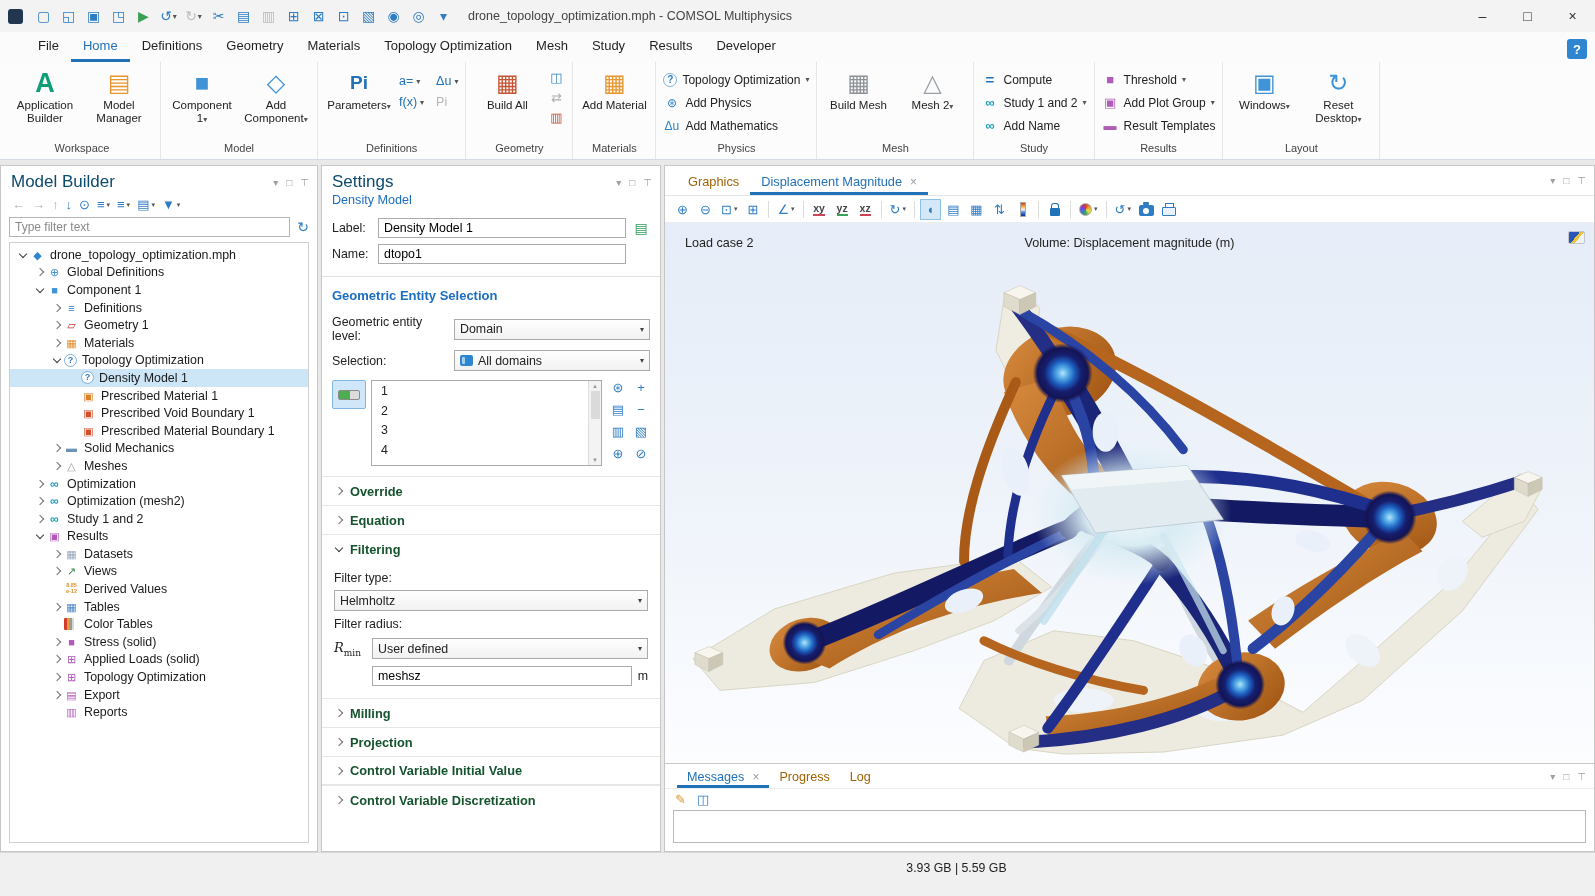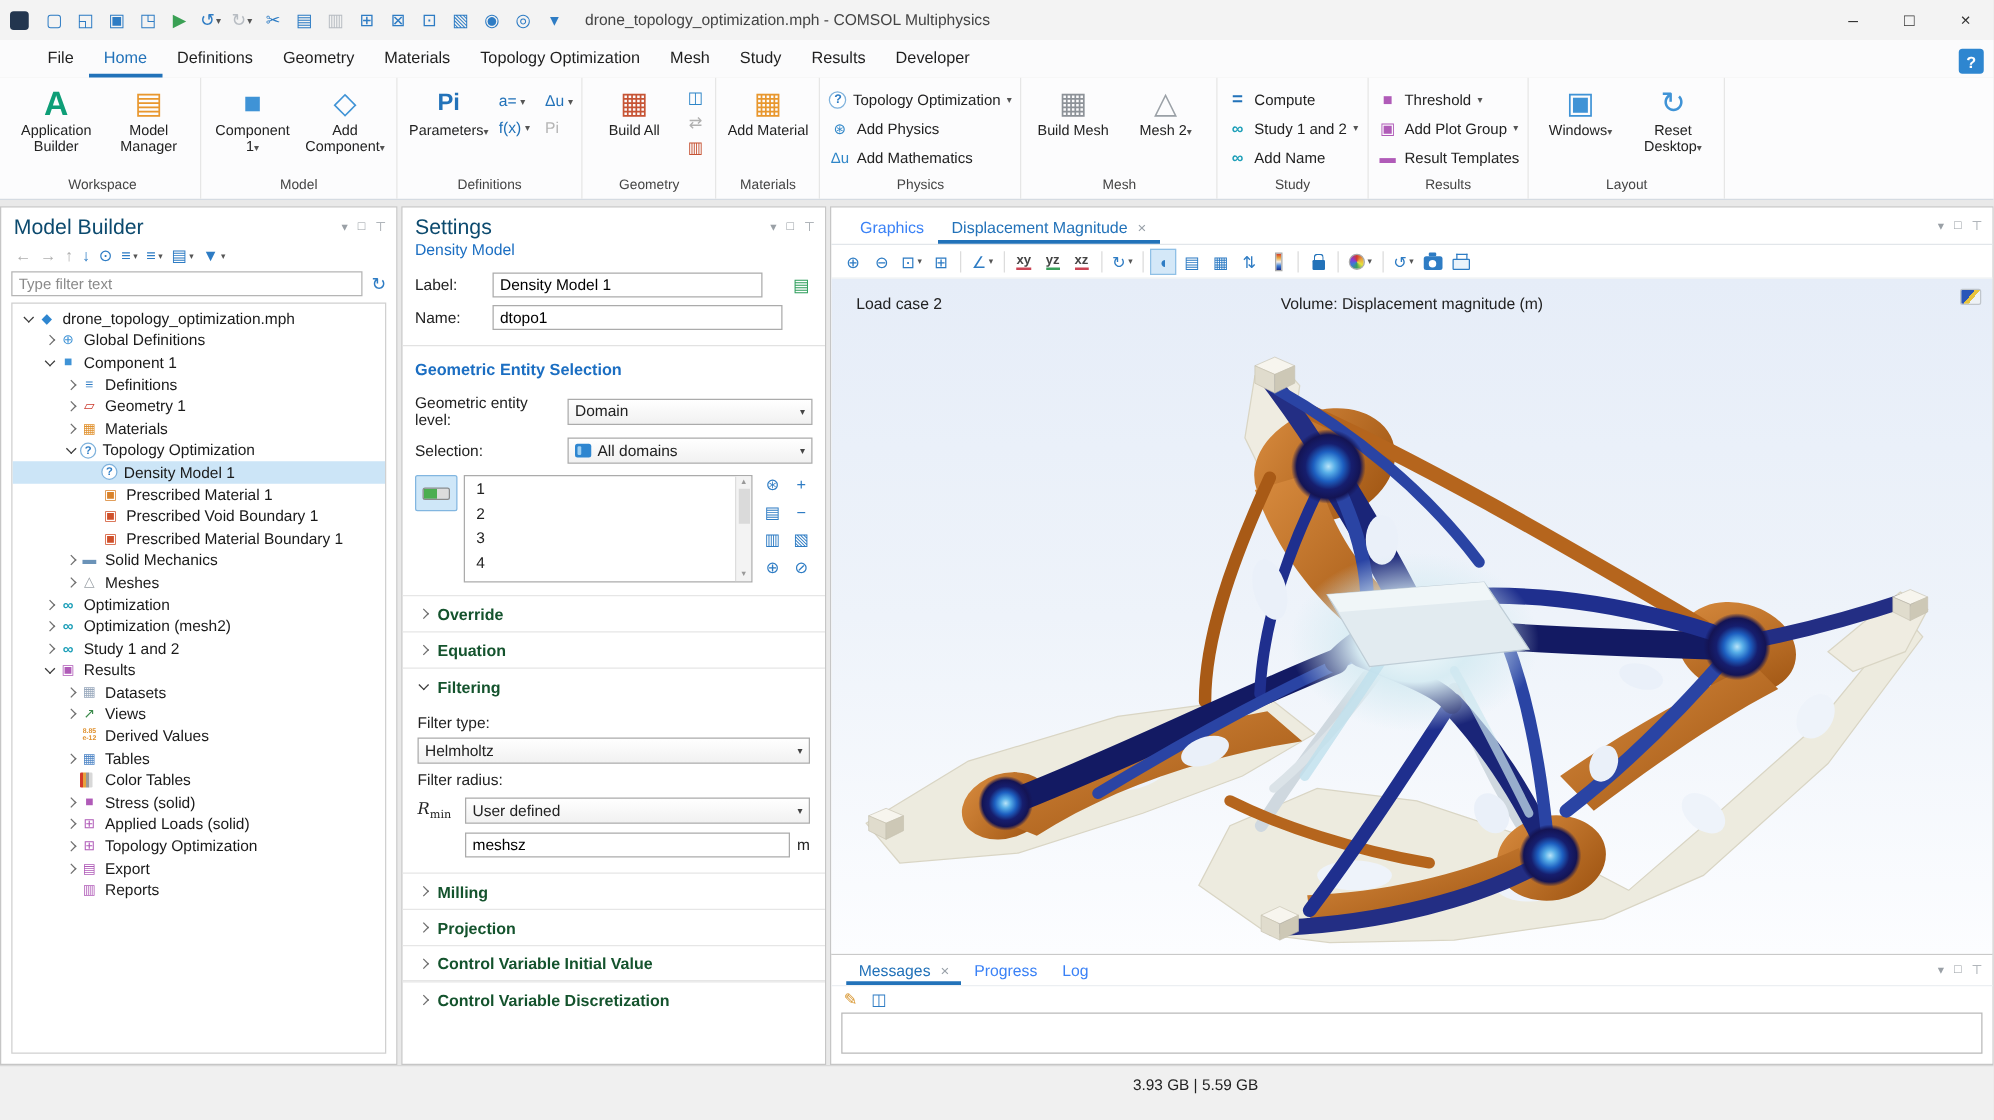--- a/index.html
+++ b/index.html
@@ -102,21 +102,21 @@
   .ti-views{color:#3a8a4a}
   .ti-tables{color:#4f86c6}
   .ti-color-tables{background:linear-gradient(90deg,#d43a2a 0 28%,#e8a33d 28% 52%,#9a9a9a 52% 76%,#d8d8d8 76%);border-radius:1px;width:10px;height:12px;margin:1px 10px 1px 0}
   .ti-derived-values{position:relative;color:#e0912e;font-weight:bold}
   .ti-derived-values::before{content:"8.85";display:block;font-size:5.5px;line-height:6px}
   .ti-derived-values::after{content:"e-12";display:block;font-size:5.5px;line-height:6px}
 
   
   .psubtitle{font-size:12.6px;color:#1b6ec2;padding:1px 10px 9px}
   .sform{padding:2px 10px 0}
-  .frow{display:flex;align-items:center;margin-bottom:6px;gap:22px}
+  .frow{display:flex;align-items:center;margin-bottom:6px;gap:6px}
   .flabel{width:40px;font-size:12.4px}
   .tinput{height:20px;border:1px solid #ababab;font-size:12.4px;padding:0 5px;font-family:inherit;flex:1;cursor:text}
   .render-btn{color:#2e9e5b;font-size:14px;width:18px;text-align:center}
   .frow.name-row{padding-right:24px}
   .sdivider{height:1px;background:#e2e2e2;margin:6px 0 9px}
   .ssection-title{font-size:13px;font-weight:600;color:#1b6ec2;padding:2px 10px 12px}
   .drow{display:flex;align-items:center;padding:0 10px;margin-bottom:7px}
   .dlabel{flex:1;font-size:12.4px}
   .select{width:196px;height:21px;border:1px solid #ababab;background:linear-gradient(#fff,#f1f1f1);display:flex;align-items:center;font-size:12.4px;padding:0 5px;gap:5px}
   .sarrow{margin-left:auto;font-size:8px;color:#444}
@@ -141,21 +141,21 @@
   .rrow{display:flex;align-items:center;gap:6px;margin-top:7px}
   .rmin{width:32px;font-size:13px;font-family:"DejaVu Serif",serif;font-style:italic;flex:none}
   .rmin sub{font-size:9px;font-style:normal}
   .rrow .select.grow{flex:1;width:auto}
   .rrow.indent{padding-left:38px}
   .unit{font-size:12.4px}
 
   
   .gtabs-row{display:flex;align-items:center;border-bottom:1px solid #e2e6ea;padding-right:8px}
   .gtabs{display:flex;padding-left:12px}
-  .gtab{display:flex;align-items:center;gap:8px;padding:8px 11px 6px;font-size:12.8px;color:#3b82f6}
+  .gtab{display:flex;align-items:center;gap:8px;padding:8px 11px 6px;font-size:12.8px;color:#a16207}
   .gtab.active{color:#2272b9;box-shadow:inset 0 -3px 0 #2272b9}
   .gtab .close{color:#98a0a8;font-size:12px}
   .gtoolbar{display:flex;align-items:center;height:27px;padding:0 7px;gap:2px;border-bottom:1px solid #eceff2}
   .gbtn{height:21px;min-width:21px;display:flex;align-items:center;justify-content:center;gap:2px;padding:0 2px;border:1px solid transparent;color:#2e7cc4;font-size:13px}
   .gbtn.active{background:#d4e8f8;border-color:#8fc0e6}
   .gbtn .bdd{font-size:7px}
   .gsep{width:1px;height:17px;background:#dcdcdc;margin:0 3px}
   .gi{display:inline-flex;align-items:center;justify-content:center}
   .gi-view-xy,.gi-view-yz,.gi-view-xz{font-size:10.5px;font-weight:700;color:#444;border-bottom:2px solid #cc4455;line-height:11px}
   .gi-view-yz{border-bottom-color:#3aa05a}

